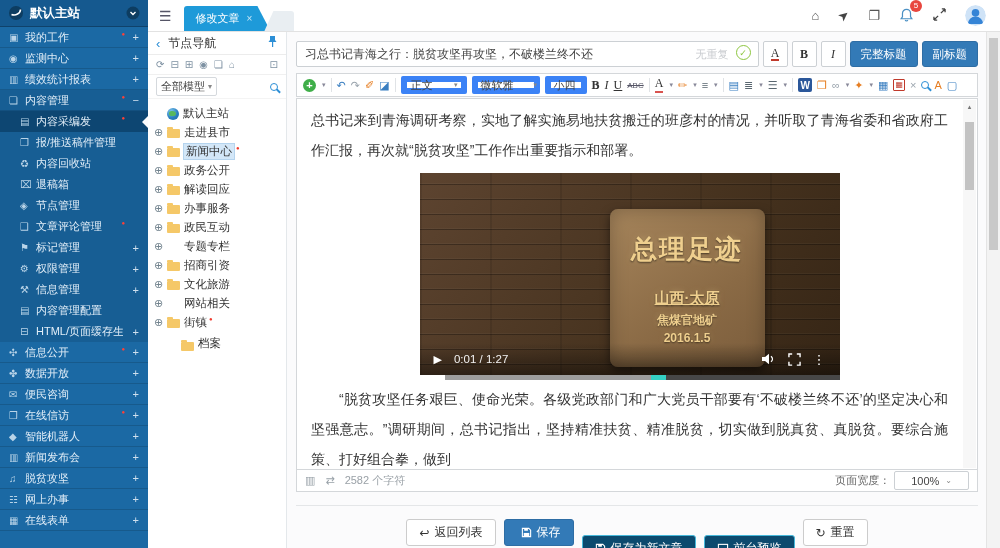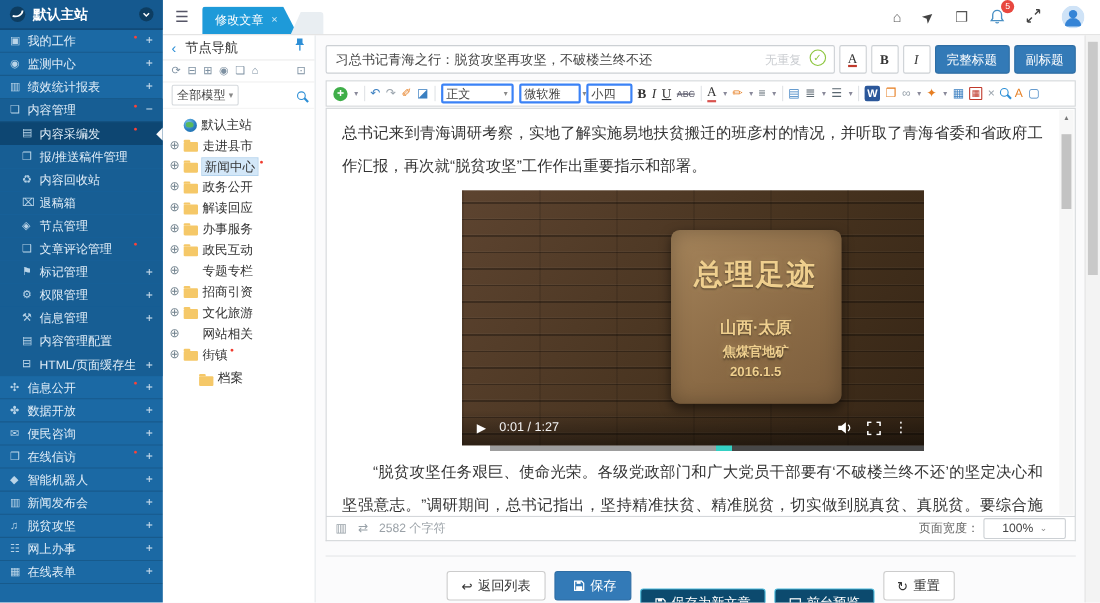--- a/index.html
+++ b/index.html
@@ -109,55 +109,55 @@
 
   .etoolbar { margin-top:5px; height:24px; border:1px solid #d4d7da; background:#fff;
     display:flex; align-items:center; padding:0 6px; gap:5px; font-size:11px; color:#556;
     overflow:hidden; white-space:nowrap; }
   .eico { cursor:pointer; line-height:1; font-size:11px; color:#5a6770; }
   .eico .cg { display:inline-flex; width:13px; height:13px; border-radius:50%; background:#3fae49;
     color:#fff; align-items:center; justify-content:center; font-size:11px; font-weight:bold; }
   .eico.blue { color:#3a7fc1; } .eico.orange { color:#e67e22; } .eico.grey { color:#9aa4ad; }
   .ecaret { font-size:7px; color:#889; margin-left:1px; cursor:pointer; }
   .esep { width:1px; height:14px; background:#e0e3e6; }
-  .eselect { height:18px; border:2px solid #3b82f6; border-radius:2px; display:flex;
-    align-items:center; font-size:11px; color:#444; padding:0 3px; gap:20px; cursor:pointer; background:#fff; }
+  .eselect { height:18px; border:6px solid #3b82f6; border-radius:2px; display:flex;
+    align-items:center; font-size:11px; color:#444; padding:0 3px; gap:20px; cursor:pointer; background:#fff;text-align:center; }
   .eselect .caret { font-size:7px; color:#888; }
   .eletter { font-family:"Liberation Serif","DejaVu Serif",serif; font-size:12px; color:#333; cursor:pointer; }
   .eletter.b { font-weight:bold; } .eletter.i { font-style:italic; } .eletter.u { text-decoration:underline; }
   .estrike { font-size:8px; text-decoration:line-through; color:#556; cursor:pointer; }
   .efontA { font-family:"Liberation Serif","DejaVu Serif",serif; font-size:12px; color:#333;
     border-bottom:2px solid #d9534f; line-height:1.1; cursor:pointer; }
   .wbox { display:inline-flex; width:14px; height:14px; background:#2b579a; color:#fff;
     font-size:10px; font-weight:bold; align-items:center; justify-content:center; border-radius:2px; cursor:pointer; }
   .gridred { color:#c0392b; border:1px solid #c0392b; font-size:8px; line-height:1;
     padding:1px; border-radius:1px; cursor:pointer; }
 
   .econtent { position:relative; margin-top:1px; height:372px; border:1px solid #d4d7da;
     background:#fff; overflow:hidden; padding:2px 29px 0 14px; }
   .econtent p { font-size:14px; line-height:30px; color:#333; margin-top:4px; text-align:justify; }
   .econtent p.indent { text-indent:2em; }
   .escroll { position:absolute; right:1px; top:1px; bottom:1px; width:13px; background:#f7f7f7; }
   .escroll .up { display:block; text-align:center; font-size:7px; color:#777; padding-top:3px; }
   .escroll .thumb { position:absolute; left:2px; right:2px; top:22px; height:68px; background:#c3c3c3; }
 
   
-  .video { position:relative; width:420px; height:237px; margin:8px auto 0 auto; overflow:hidden;
+  .video { position:relative; width:420px; height:207px; margin:8px auto 0 auto; overflow:hidden;
     background:
       repeating-linear-gradient(0deg, rgba(0,0,0,.30) 0 1px, rgba(255,255,255,.03) 1px 2px, transparent 2px 15px),
       repeating-linear-gradient(90deg, rgba(0,0,0,.10) 0 2px, transparent 2px 70px),
       linear-gradient(125deg,#5d4430,#47331f 55%,#352515); }
   .plaque { position:absolute; left:190px; top:36px; width:155px; height:158px; border-radius:8px;
     background:linear-gradient(145deg,#a5845b,#8a6a45 60%,#7b5d3c);
     box-shadow:0 4px 10px rgba(0,0,0,.5), inset 0 0 18px rgba(0,0,0,.25);
     display:flex; flex-direction:column; align-items:center; justify-content:center; gap:2px; }
   .plaque .l1 { font-size:27px; font-weight:bold; letter-spacing:3px; color:#f3d globalize; }
   .plq { color:#efcf8e; text-shadow:0 1px 2px rgba(0,0,0,.55), 0 0 6px rgba(255,230,160,.25); font-weight:bold; }
   .plq.l1 { font-size:26px; letter-spacing:2px; }
-  .plq.l2 { font-size:15px; margin-top:20px; }
+  .plq.l2 { font-size:15px; margin-top:20px;text-decoration:underline; }
   .plq.l3 { font-size:12px; margin-top:2px; }
   .plq.l4 { font-size:12px; }
   .vcontrols { position:absolute; left:0; right:0; bottom:5px; height:32px; display:flex;
     align-items:center; padding:0 14px; gap:12px;
     background:linear-gradient(transparent, rgba(0,0,0,.45)); }
   .vplay { color:#fff; font-size:11px; cursor:pointer; }
   .vtime { color:#f2f2f2; font-size:11.5px; }
   .vspacer { flex:1; }
   .vico { cursor:pointer; display:flex; align-items:center; }
   .vkebab { color:#fff; font-size:13px; cursor:pointer; }
@@ -555,21 +555,21 @@
       <span class="esep"></span>
       <span class="eico blue">↶</span>
       <span class="eico grey">↷</span>
       <span class="eico orange">✐</span>
       <span class="eico blue">◪</span>
       <span class="esep"></span>
       <span class="eselect" style="width:66px">
         <span style="flex:1">正文</span>
         <span class="caret">▾</span>
       </span>
-      <span class="eselect" style="width:56px">
+      <span class="eselect" style="width:68px">
         <span style="flex:1">微软雅</span>
         <span class="caret">▾</span>
       </span>
       <span class="eselect" style="width:42px">
         <span style="flex:1">小四</span>
         <span class="caret">▾</span>
       </span>
       <span class="eletter b">B</span>
       <span class="eletter i">I</span>
       <span class="eletter u">U</span>

